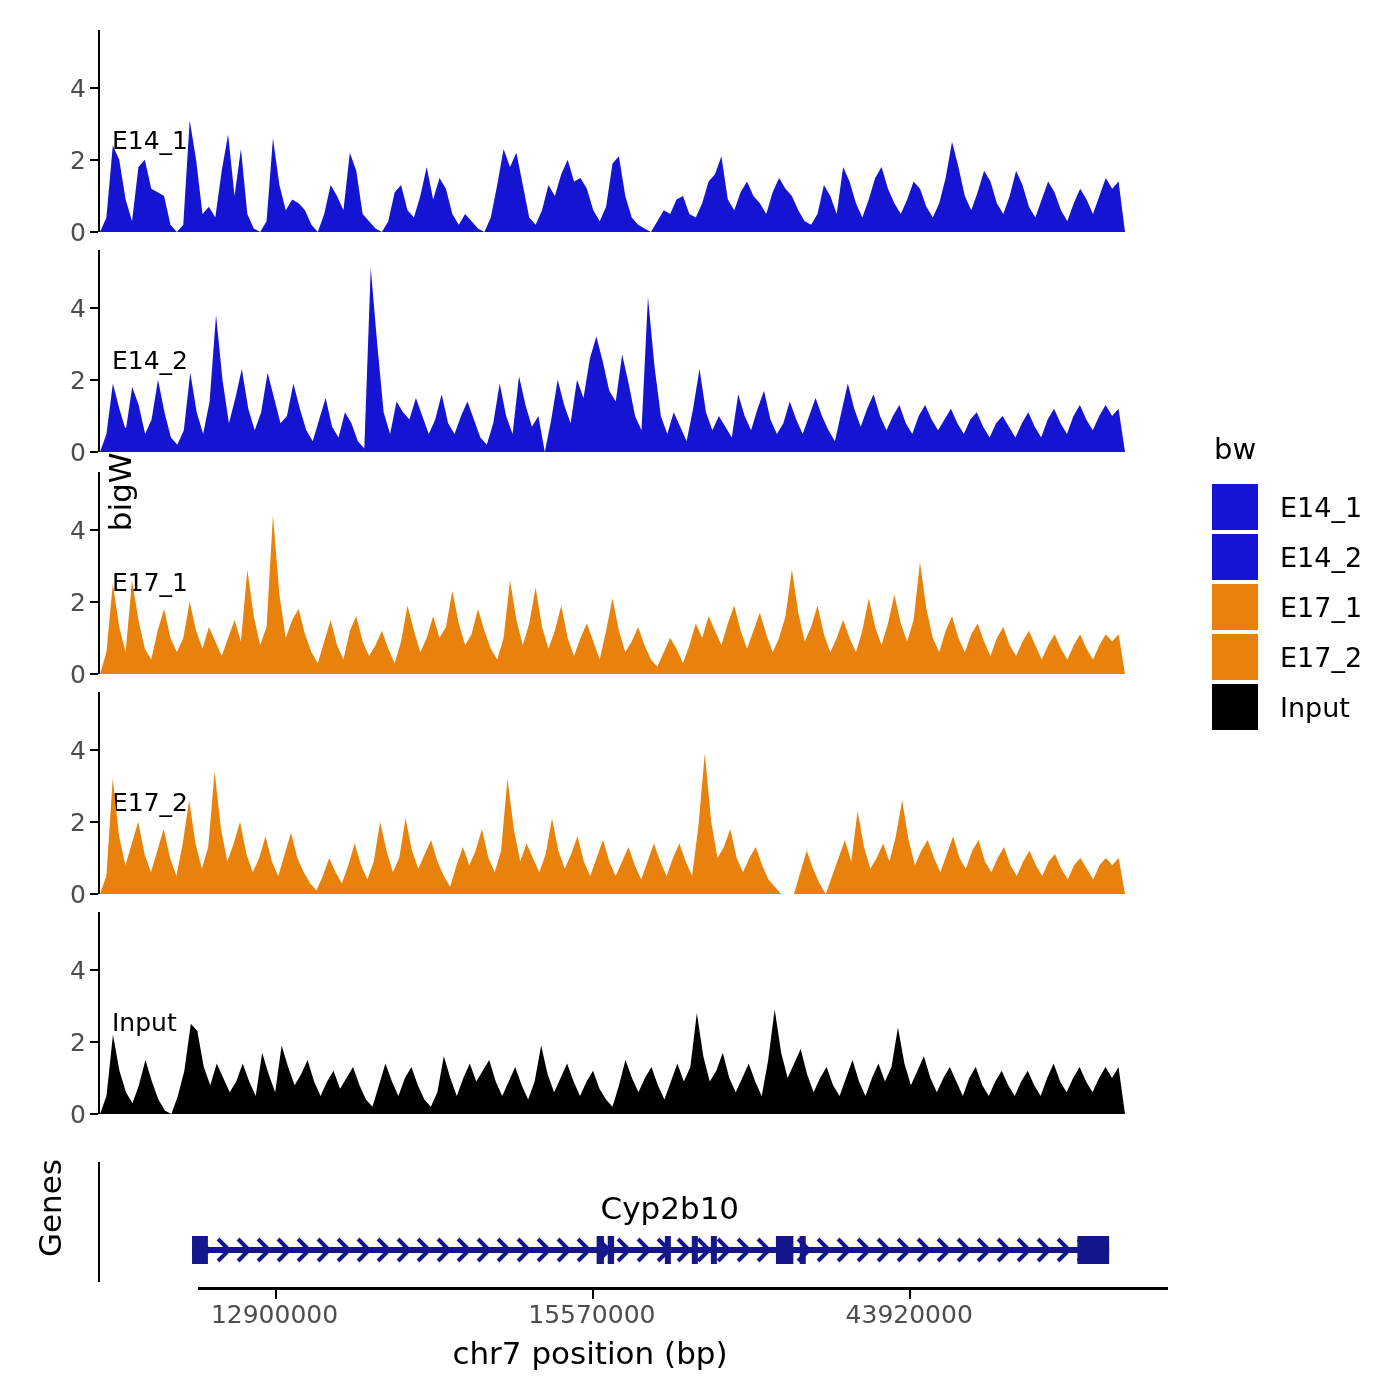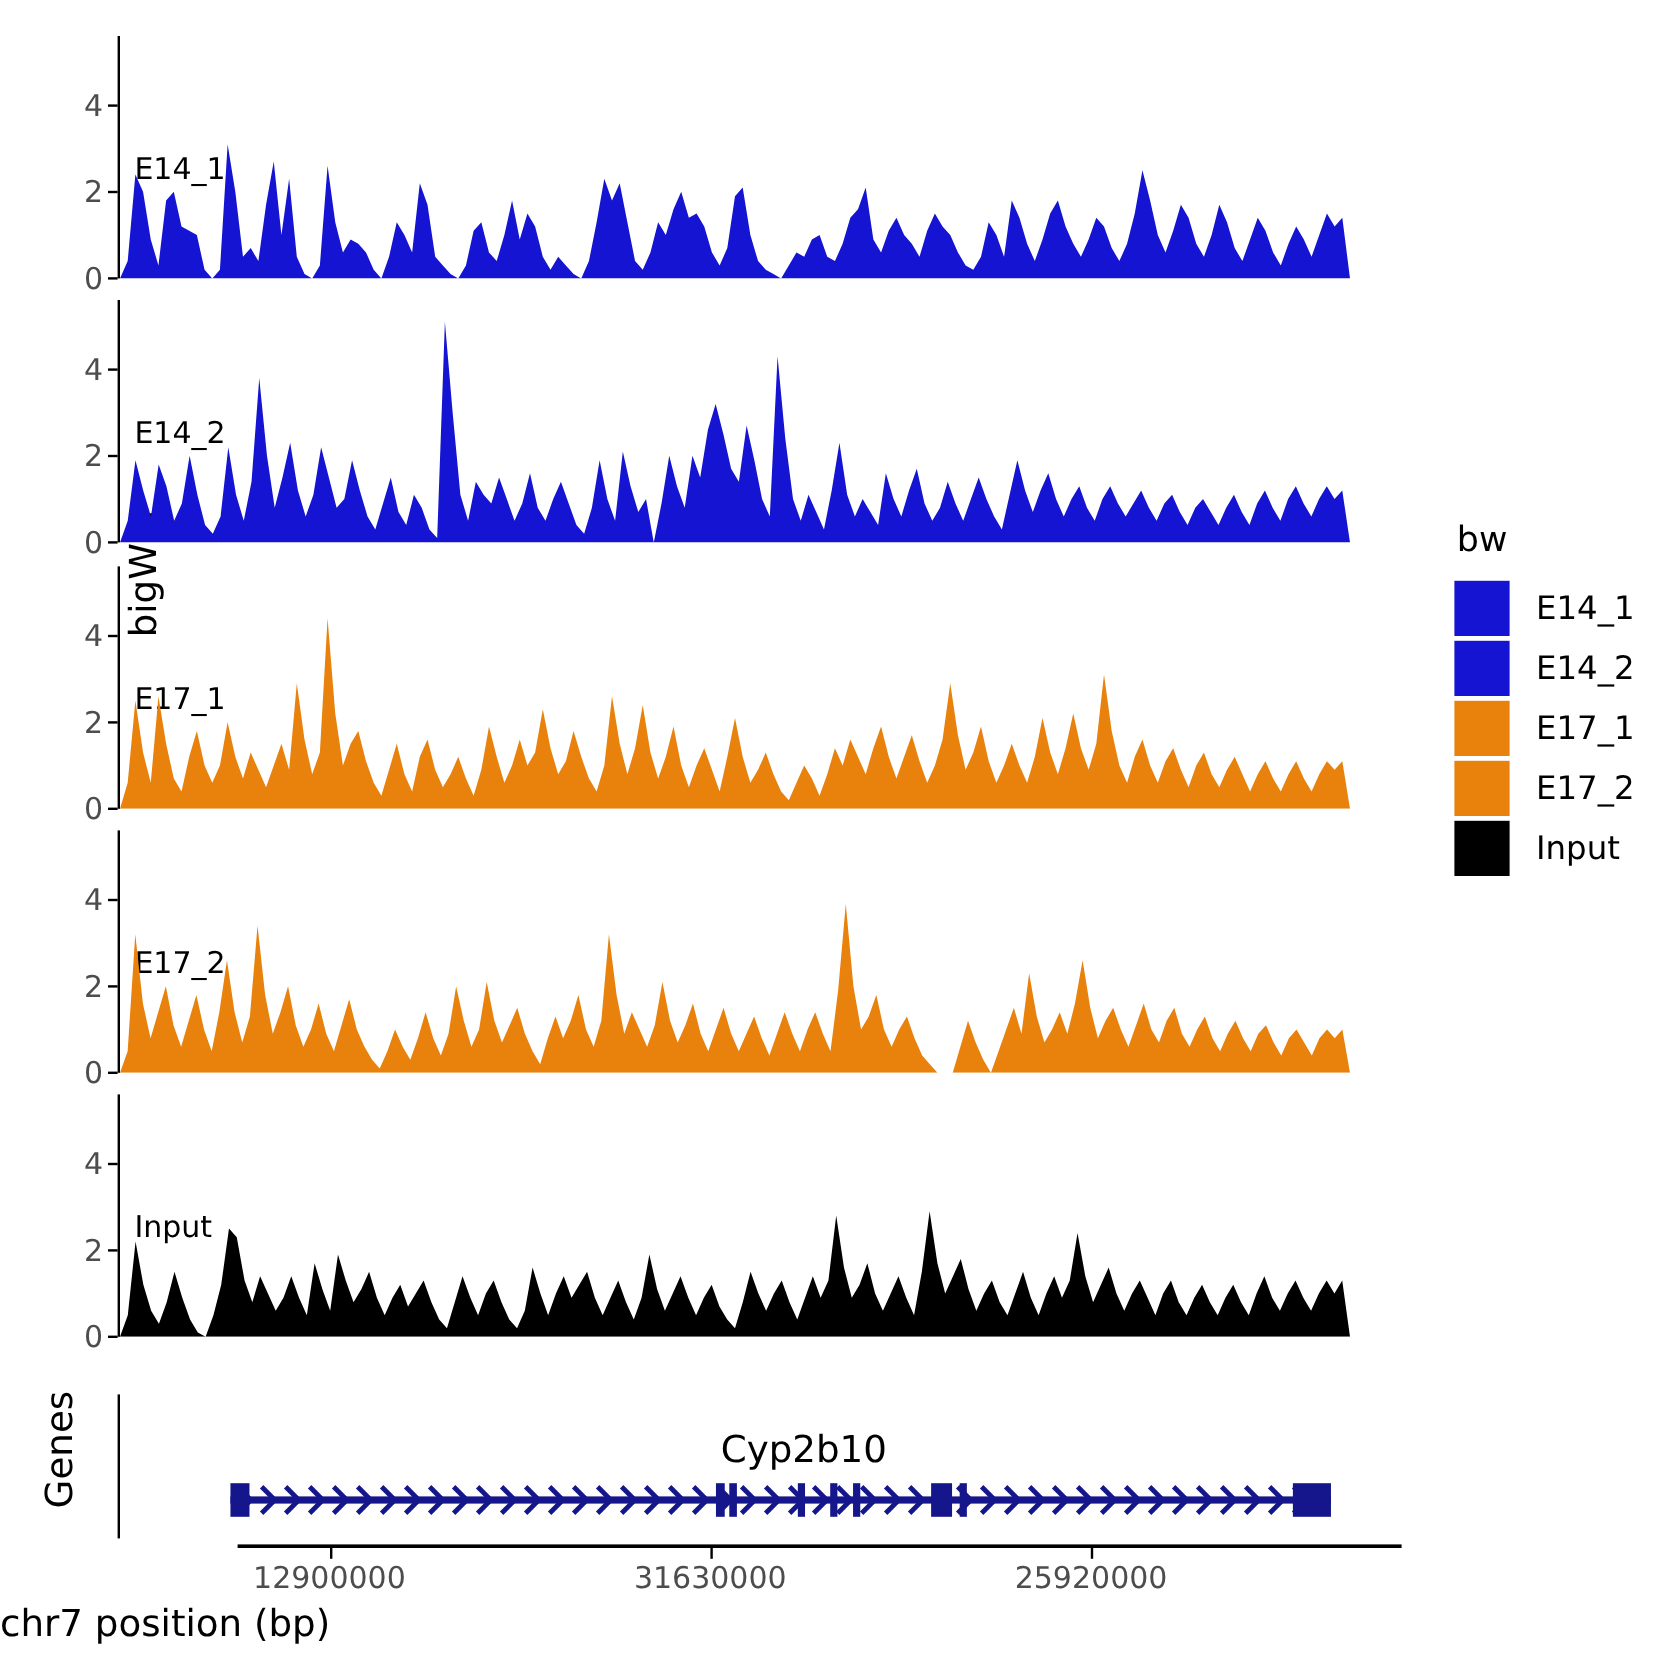--- a/index.html
+++ b/index.html
@@ -37,21 +37,21 @@
     transform-origin: 50% 50%;
     text-align: center;
     font-size: 31px;
     color: #000000;
     white-space: nowrap;
   }
   .xlab {
     position: absolute;
     left: 0; top: 1335px;
     width: 1180px;
-    text-align: left;
+    text-align: center;
     font-size: 31px;
     color: #000000;
   }
 
   
   .panel {
     position: absolute;
     left: 98px;
   }
   .panel-axis {
@@ -283,23 +283,23 @@
         <rect x="1077.3993808049536" y="74" width="31.733746130031022" height="28" fill="#16168c"></rect>
       </svg>
       <div class="gene-label" style="left: 600.58px; top: 1190px;">Cyp2b10</div>
     </div>
 
   <div id="xaxis">
       <div class="xaxis-line" style="left: 198px; top: 1287px; width: 970px;"></div>
       <div class="xtick" style="left: 274.536px; top: 1290px;"></div>
       <div class="xtick-label" style="left: 274.536px; top: 1300px;">12900000</div>
       <div class="xtick" style="left: 591.873px; top: 1290px;"></div>
-      <div class="xtick-label" style="left: 591.873px; top: 1300px;">31630000</div>
+      <div class="xtick-label" style="left: 591.873px; top: 1300px;">15570000</div>
       <div class="xtick" style="left: 909.211px; top: 1290px;"></div>
-      <div class="xtick-label" style="left: 909.211px; top: 1300px;">25920000</div>
+      <div class="xtick-label" style="left: 909.211px; top: 1300px;">43920000</div>
     </div>
   <div class="xlab">chr7 position (bp)</div>
 
   <div id="legend">
     <div class="legend-title">bw</div>
     <div id="legend-items">
         <div class="legend-row">
           <span class="legend-key" style="background: rgb(20, 20, 210);"></span>
           <span class="legend-label">E14_1</span>
         </div>

